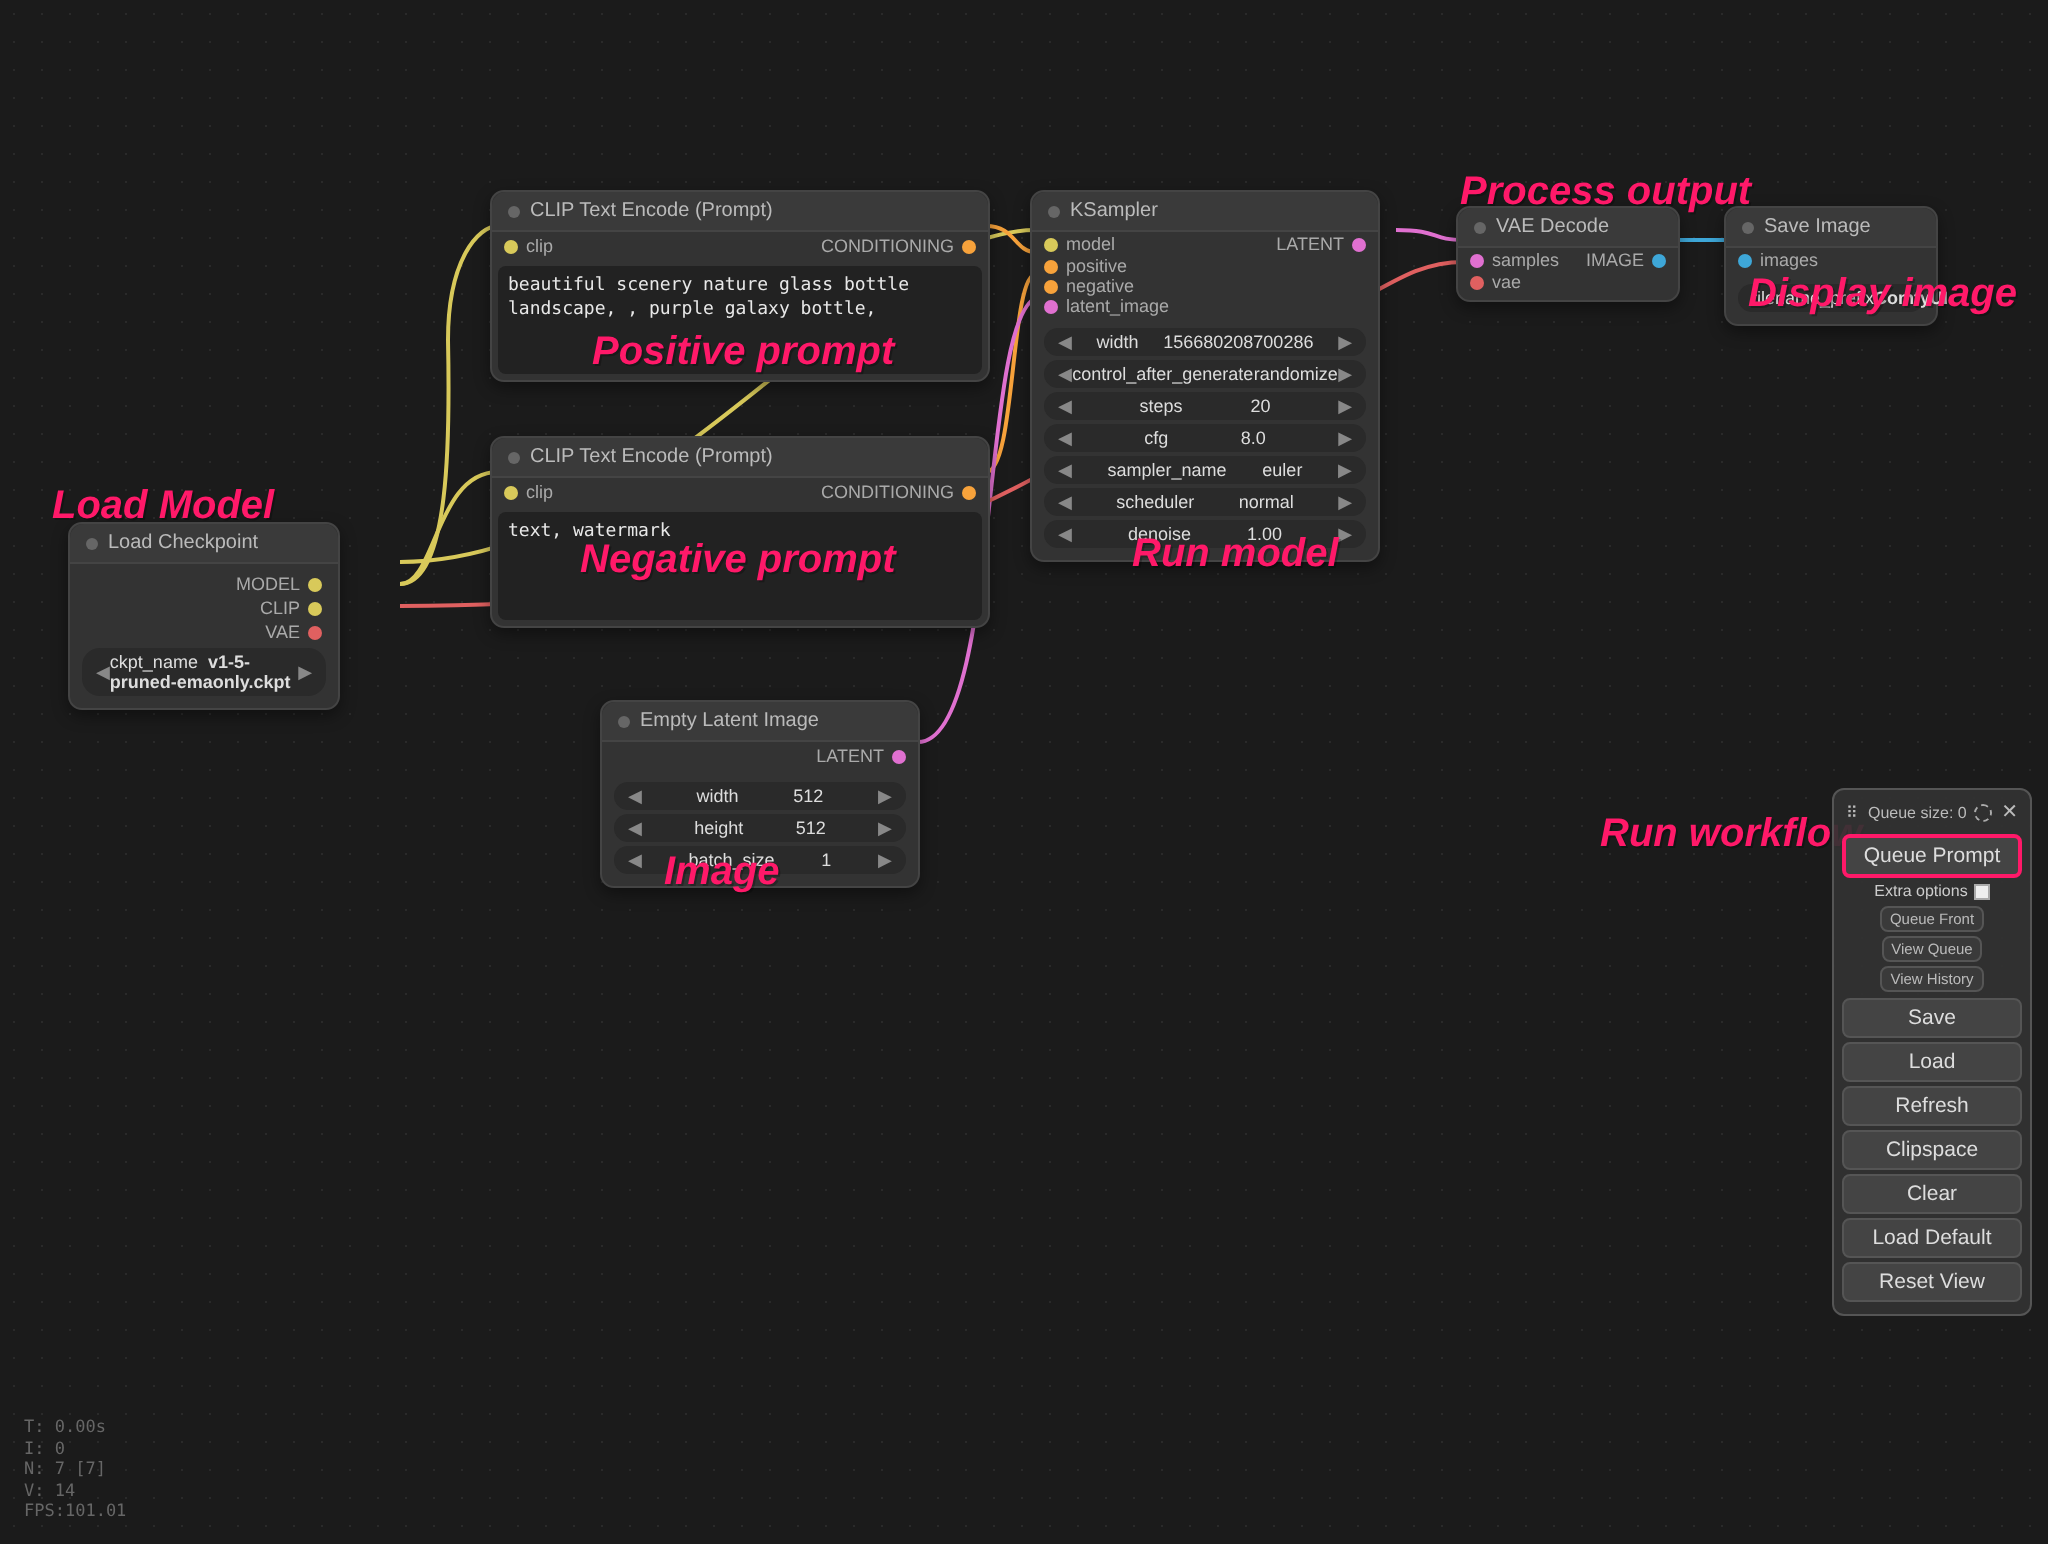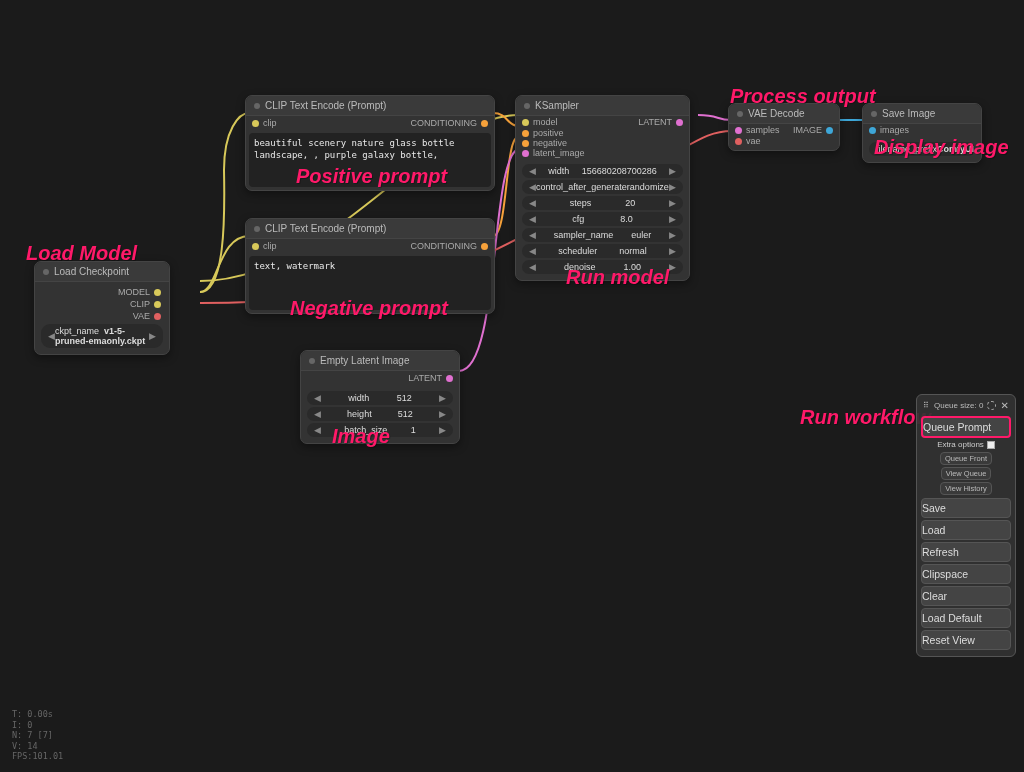--- a/index.html
+++ b/index.html
@@ -56,21 +56,21 @@
 .panel{
   position:absolute;right:8px;top:394px;
   width:100px;background:rgba(50,50,50,.92);border:1px solid #555;
   border-radius:6px;padding:4px;
 }
 .panel-top{display:flex;justify-content:space-between;align-items:center;
   font-size:8px;color:#bbb;padding:1px 2px 3px;}
 .btn{
   display:block;width:100%;background:#444;border:1px solid #555;
   color:#ddd;border-radius:4px;padding:3px 0;margin:2px 0;
-  font-size:10.5px;text-align:left;
+  font-size:10.5px;text-align:center;
 }
 .btn.primary{border:2px solid #ff1969;}
 .miniBtn{display:inline-block;background:#3a3a3a;border:1px solid #555;
   color:#bbb;border-radius:4px;font-size:7.5px;padding:1px 4px;margin:1px;}
 .extra{font-size:8px;color:#ccc;display:flex;align-items:center;justify-content:center;gap:3px;margin:2px 0;}
 .chk{width:8px;height:8px;border:1px solid #aaa;background:#eee;}
 .metrics{position:absolute;left:12px;bottom:10px;font-size:8.5px;color:#666;
   font-family:monospace;line-height:1.25;}
 .gear{width:9px;height:9px;border:1.2px dashed #aaa;border-radius:50%;display:inline-block;}
 .close-x{font-size:10px;color:#bbb;}
@@ -290,42 +290,42 @@
       </span>
     </div>
   <div class="io-row" style="padding:0 6px 4px;">
       <span class="io-left">
         <span class="port vae"></span>
         <span>vae</span>
       </span>
     </div>
 </div>
 
-<div class="node" style="left:862px;top:103px;width:120px;">
+<div class="node" style="left:862px;top:103px;width:107px;">
   <div class="node-header">
     <span class="dot"></span>
     <span>Save Image</span>
   </div>
   <div class="io-row" style="padding:1px 6px;">
       <span class="io-left">
         <span class="port image"></span>
         <span>images</span>
       </span>
     </div>
   <div class="node-body">
     <div class="widget">
         <span>filename_prefix</span>
         <b>ComfyUI</b>
       </div>
   </div>
 </div>
 
 <div class="annot" style="left:26px;top:242px;">Load Model</div>
 <div class="annot" style="left:296px;top:165px;">Positive prompt</div>
-<div class="annot" style="left:290px;top:297px;text-align:right;">Negative prompt</div>
+<div class="annot" style="left:290px;top:269px;text-align:right;">Negative prompt</div>
 <div class="annot" style="left:332px;top:425px;">Image</div>
 <div class="annot" style="left:566px;top:266px;">Run model</div>
 <div class="annot" style="left:730px;top:85px;">Process output</div>
 <div class="annot" style="left:874px;top:136px;">Display image</div>
 <div class="annot" style="left:800px;top:406px;">Run workflow</div>
 
 <div class="panel">
   <div class="panel-top">
     <span style="letter-spacing:1px;">⠿</span>
     <span>Queue size: 0</span>

